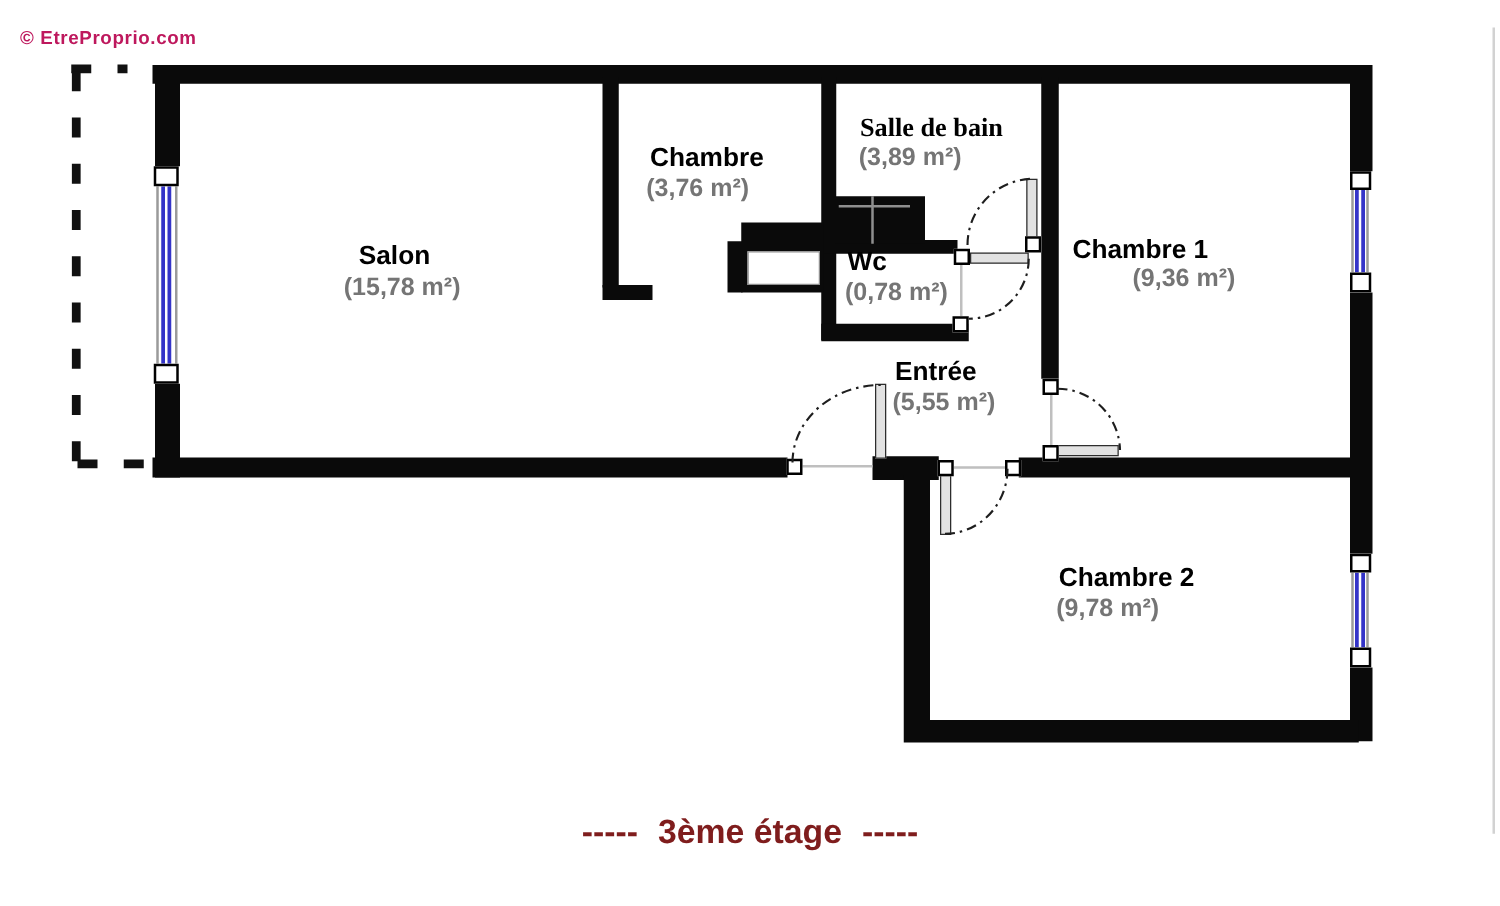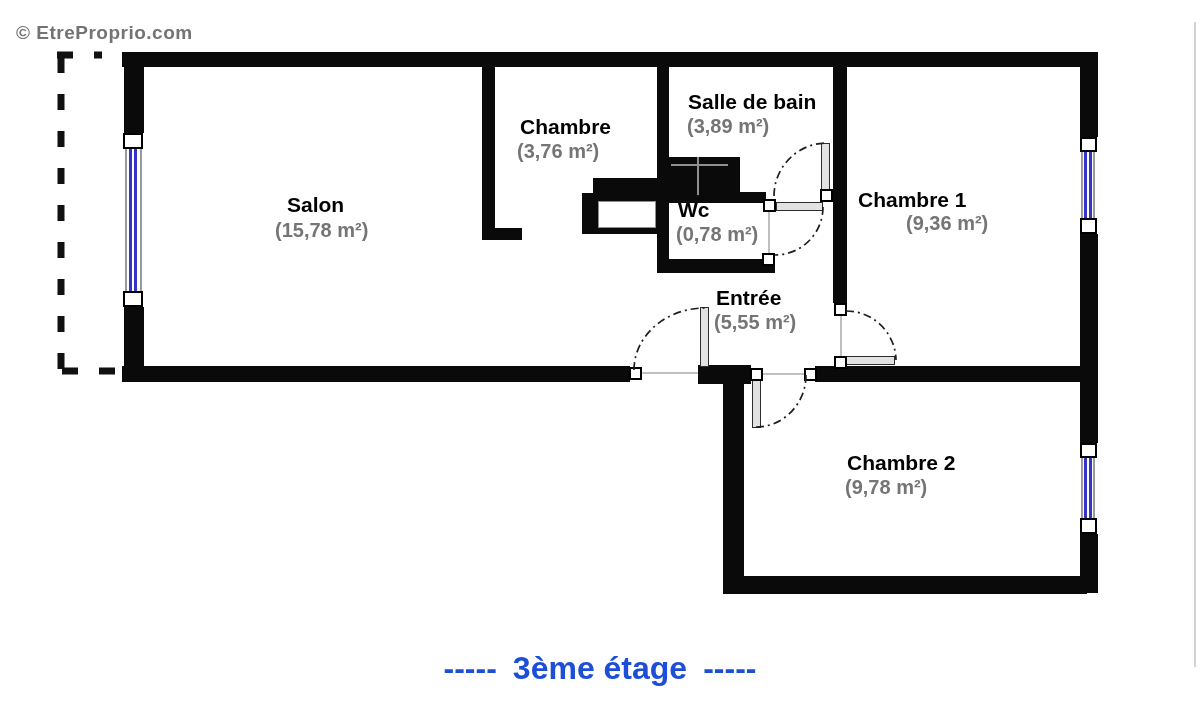--- a/index.html
+++ b/index.html
@@ -11,24 +11,24 @@
   .threshold{position:absolute;background:#bfbfbf;}
   .win-white{position:absolute;background:#fff;}
   .win-cap{position:absolute;background:#fff;border:2.5px solid #000;box-sizing:border-box;}
   .win-edge{position:absolute;background:#9a9a9a;}
   .win-blue{position:absolute;background:#3434c8;}
   .fixture{position:absolute;background:#0a0a0a;}
   .fixline{position:absolute;background:#8f8f8f;}
   .sink{position:absolute;background:#fff;border:1px solid #8f8f8f;}
   .room-name{position:absolute;font-size:21px;font-weight:bold;color:#000;white-space:nowrap;line-height:1.05;}
   .room-area{position:absolute;font-size:20px;font-weight:bold;color:#757575;white-space:nowrap;line-height:1.05;}
-  .watermark{position:absolute;left:16px;top:22px;font-size:19px;font-weight:bold;
-             color:#737373;letter-spacing:.5px;white-space:nowrap;}
+  .watermark{position:absolute;left:16px;top:22px;font-size:15px;font-weight:bold;
+             color:#be185d;letter-spacing:.5px;white-space:nowrap;}
   .caption{position:absolute;left:320px;top:650px;width:560px;text-align:center;
-           font-size:32px;font-weight:bold;color:#1d4ed8;white-space:nowrap;}
+           font-size:27px;font-weight:bold;color:#7f1d1d;white-space:nowrap;}
   .caption .ttl{margin:0 16px;}
   .scanline{position:absolute;background:#d2d2d2;}
   svg.overlay{position:absolute;left:0;top:0;pointer-events:none;}
 </style>
 </head>
 <body>
 
 <div class="plan">
 
   <div class="watermark">© EtreProprio.com</div>
@@ -114,21 +114,21 @@
       <path d="M 62 371 H 121"></path>
     </g>
   </svg>
 
   <div class="room-name" style="left:287px;top:194px;">Salon</div>
   <div class="room-area" style="left:275px;top:220px;">(15,78 m²)</div>
 
   <div class="room-name" style="left:520px;top:116px;">Chambre</div>
   <div class="room-area" style="left:517px;top:141px;">(3,76 m²)</div>
 
-  <div class="room-name" style="left:688px;top:91px;">Salle de bain</div>
+  <div class="room-name" style="left:688px;top:91px;font-family:Liberation Serif, serif;">Salle de bain</div>
   <div class="room-area" style="left:687px;top:116px;">(3,89 m²)</div>
 
   <div class="room-name" style="left:678px;top:199px;">Wc</div>
   <div class="room-area" style="left:676px;top:224px;">(0,78 m²)</div>
 
   <div class="room-name" style="left:716px;top:287px;text-align:center;">Entrée</div>
   <div class="room-area" style="left:714px;top:312px;">(5,55 m²)</div>
 
   <div class="room-name" style="left:858px;top:189px;">Chambre 1</div>
   <div class="room-area" style="left:906px;top:213px;">(9,36 m²)</div>

